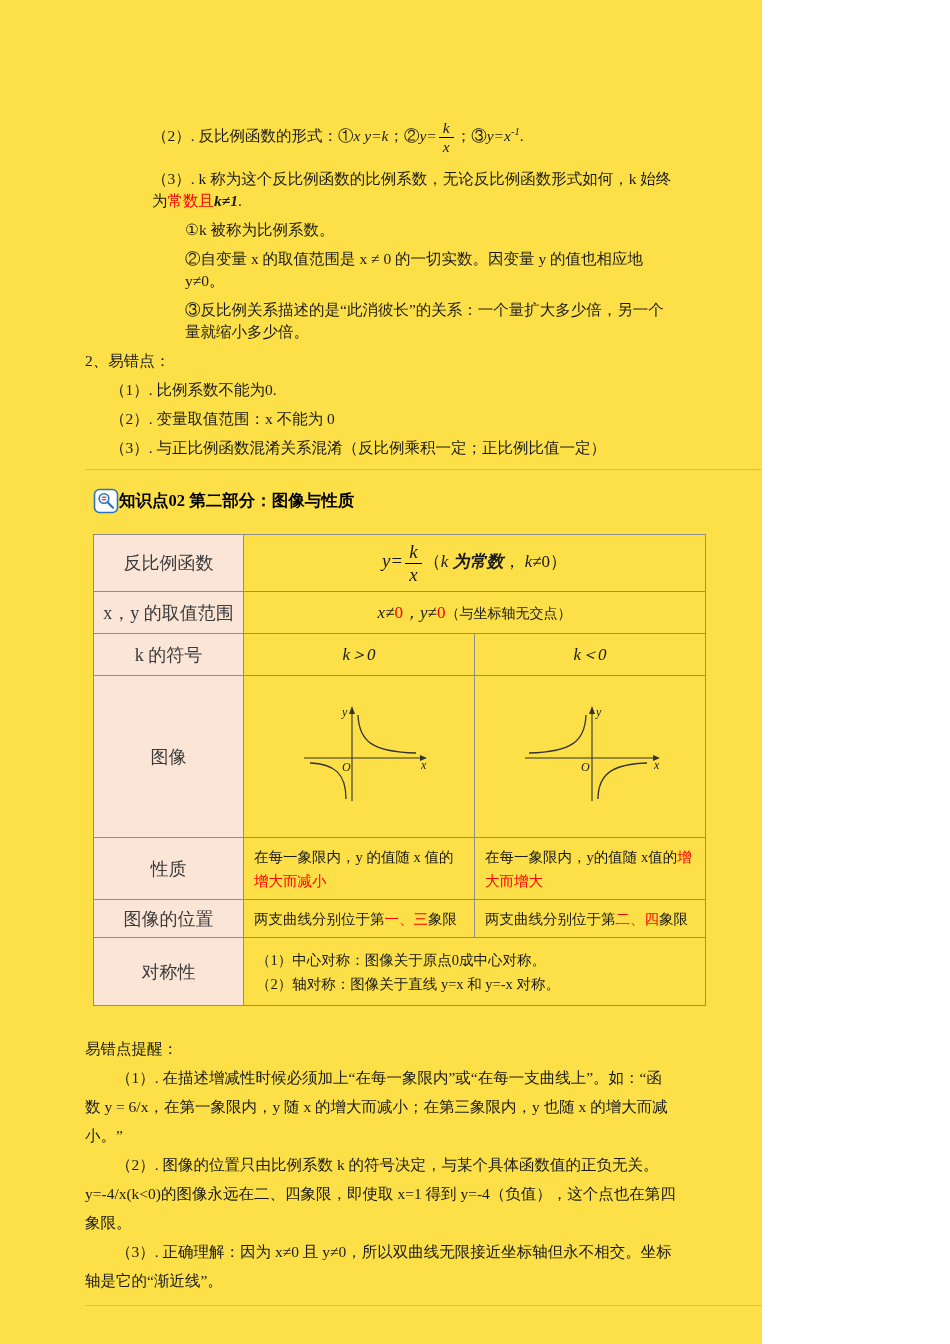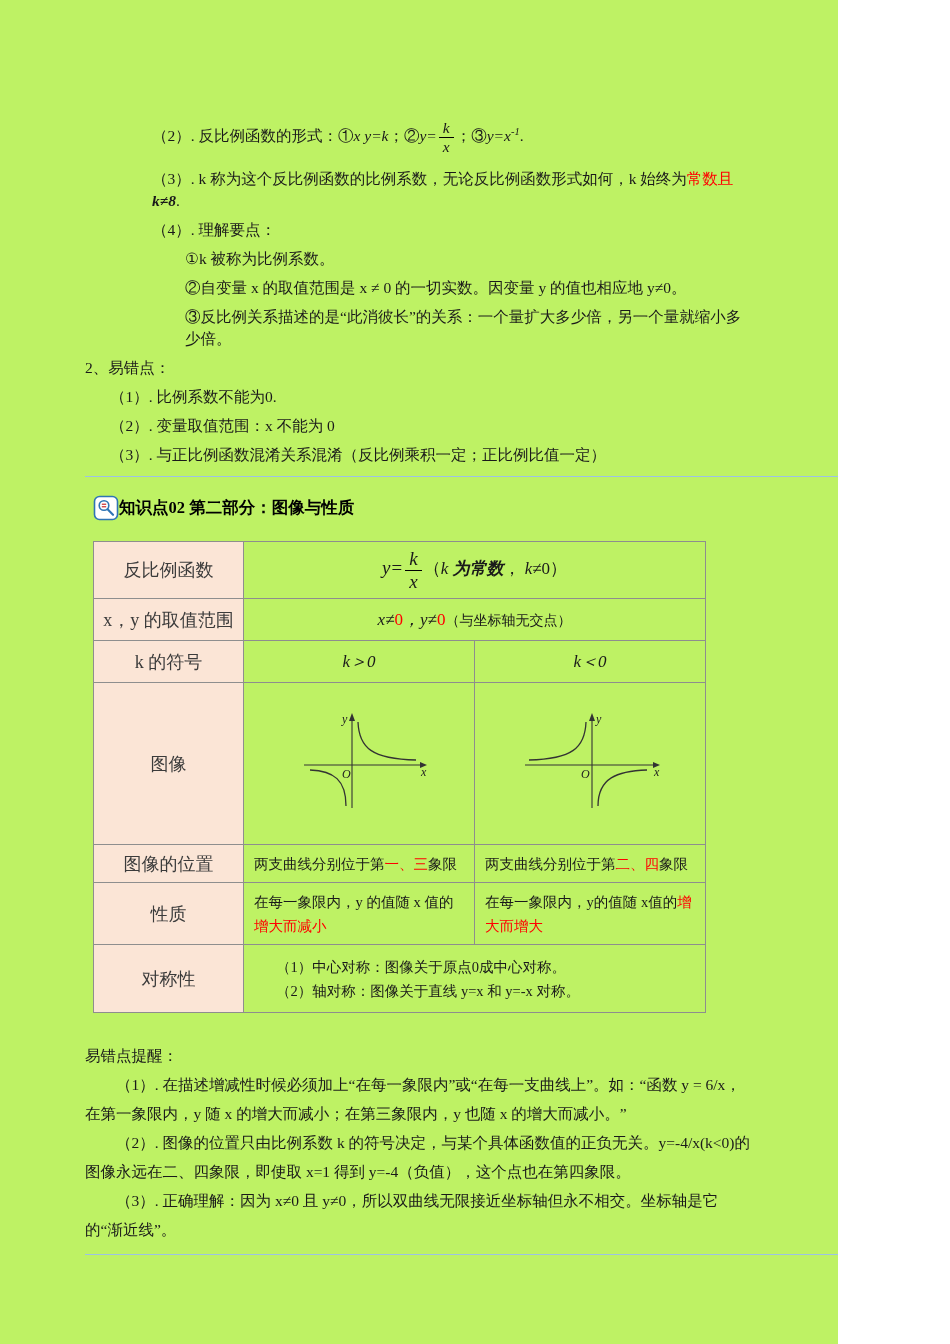--- a/index.html
+++ b/index.html
@@ -2,21 +2,21 @@
 <html><head>
 <meta charset="utf-8">
 <style>
   html,body{margin:0;padding:0;background:#fff;}
   body{
     width:950px;height:1344px;
     font-family:"Liberation Serif","DejaVu Serif",serif;
     color:#1a1a1a;font-size:15.5px;
     box-sizing:border-box;
   }
-  .page{width:838px;height:1344px;background:#bef264;overflow:hidden;box-sizing:border-box;}
+  .page{width:762px;height:1344px;background:#fde047;overflow:hidden;box-sizing:border-box;}
   .doc{padding:112px 85px 0 85px;box-sizing:border-box;}
   .ln{line-height:22px;margin-bottom:7px;}
   .ind1{margin-left:67px;}
   .ind2{margin-left:100px;}
   .indm{margin-left:25px;}
   .math{font-family:"Liberation Serif","DejaVu Serif",serif;font-style:italic;}
   .red-u{color:#FF0000;}
   .red{color:#FF0000;}
   .boldital{font-weight:bold;font-style:italic;font-family:"Liberation Serif",serif;}
   
@@ -53,24 +53,23 @@
   <div class="doc">
 
     <div class="ln ind1 formula-line">
       <span>（2）. 反比例函数的形式：①</span><span class="math">x y=k</span><span>；②</span><span class="math">y=</span><span class="frac">
           <span class="num">k</span>
           <span class="den">x</span>
         </span><span>；③</span><span class="math"><span>y=x</span><sup>-1</sup></span><span>.</span>
     </div>
 
     <div class="ln ind1">
-      <span>（3）. k 称为这个反比例函数的比例系数，无论反比例函数形式如何，k 始终为</span><span class="red-u">常数且</span><span class="boldital">k≠8</span><span>.</span>
+      <span>（3）. k 称为这个反比例函数的比例系数，无论反比例函数形式如何，k 始终为</span><span class="red-u">常数且</span><span class="boldital">k≠1</span><span>.</span>
     </div>
 
-    <div class="ln ind1">（4）. 理解要点：</div>
     <div class="ln ind2">①k 被称为比例系数。</div>
     <div class="ln ind2">②自变量 x 的取值范围是 x ≠ 0 的一切实数。因变量 y 的值也相应地 y≠0。</div>
     <div class="ln ind2">③反比例关系描述的是“此消彼长”的关系：一个量扩大多少倍，另一个量就缩小多少倍。</div>
 
     <div class="ln">2、易错点：</div>
     <div class="ln indm">（1）. 比例系数不能为0.</div>
     <div class="ln indm">（2）. 变量取值范围：x 不能为 0</div>
     <div class="ln indm">（3）. 与正比例函数混淆关系混淆（反比例乘积一定；正比例比值一定）</div>
 
     <hr class="divider">
@@ -140,43 +139,43 @@
             <polygon points="74,13 77,5 80,13" fill="#333"></polygon>
             <path d="M 71 14 C 70 40, 57 51, 14 52" fill="none" stroke="#333" stroke-width="1.3"></path>
             <path d="M 132 62 C 102 63, 83 70, 83 98" fill="none" stroke="#333" stroke-width="1.3"></path>
             <text x="81" y="15">y</text>
             <text x="66" y="70">O</text>
             <text x="139" y="68">x</text>
           </svg>
         </td>
       </tr>
 
+      <tr style="height:62px">
+        <td class="hcell"><span>性质</span></td>
+        <td class="lcell">
+          <span>在每一象限内，y 的值随 x 值的</span><span class="red-u">增大而减小</span>
+        </td>
+        <td class="lcell">
+          <span>在每一象限内，y的值随 x值的</span><span class="red-u">增大而增大</span>
+        </td>
+      </tr>
+
       <tr style="height:38px">
         <td class="hcell"><span>图像的位置</span></td>
         <td class="lcell">
           <span>两支曲线分别位于第</span><span class="red-u">一、三</span><span>象限</span>
         </td>
         <td class="lcell">
           <span>两支曲线分别位于第</span><span class="red-u">二、四</span><span>象限</span>
         </td>
       </tr>
 
-      <tr style="height:62px">
-        <td class="hcell"><span>性质</span></td>
-        <td class="lcell">
-          <span>在每一象限内，y 的值随 x 值的</span><span class="red-u">增大而减小</span>
-        </td>
-        <td class="lcell">
-          <span>在每一象限内，y的值随 x值的</span><span class="red-u">增大而增大</span>
-        </td>
-      </tr>
-
       <tr style="height:68px">
         <td class="hcell"><span>对称性</span></td>
-        <td colspan="2" class="lcell" style="padding-left:32px">
+        <td colspan="2" class="lcell" style="padding-left:12px">
           <div>（1）中心对称：图像关于原点0成中心对称。</div>
           <div>（2）轴对称：图像关于直线 y=x 和 y=-x 对称。</div>
         </td>
       </tr>
     </tbody>
       </table>
 
     <div class="tips">
       <div class="title">易错点提醒：</div>
       <p>（1）. 在描述增减性时候必须加上“在每一象限内”或“在每一支曲线上”。如：“函数 y = 6/x，在第一象限内，y 随 x 的增大而减小；在第三象限内，y 也随 x 的增大而减小。”</p>

